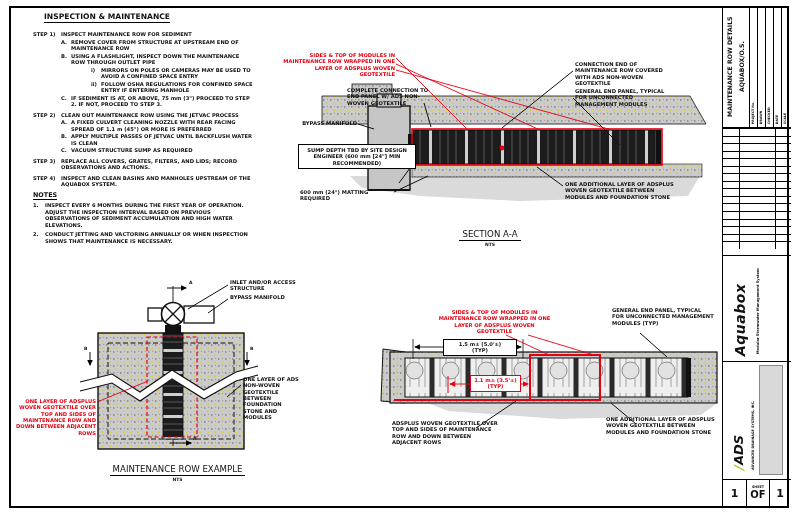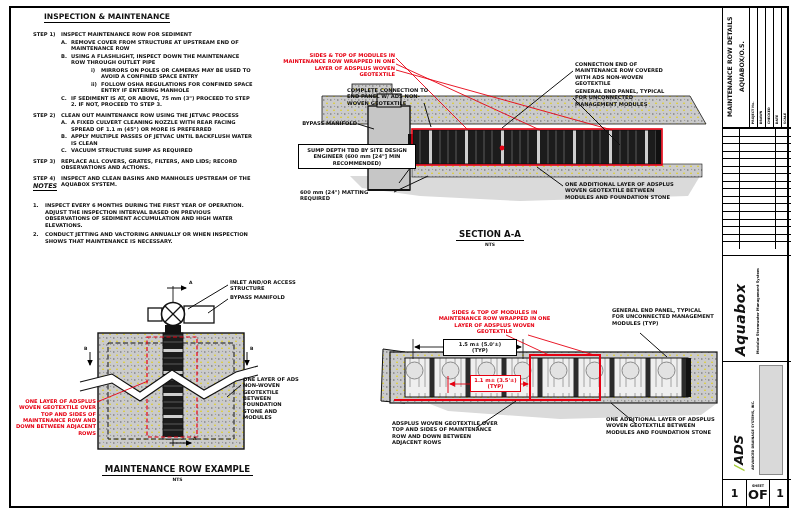--- a/index.html
+++ b/index.html
@@ -21,21 +21,21 @@
   .step{display:flex;font-size:5.2px;font-weight:bold;line-height:1.25;margin-top:1px;}
   .step .slabel{flex:0 0 28px;}
   .step .stext{flex:1;}
   .ind0{margin-top:4px;}
   .ind1{margin-left:28px;}.ind1 .slabel{flex:0 0 10px;}
   .ind2{margin-left:58px;}.ind2 .slabel{flex:0 0 10px;}
   .notes{position:absolute;z-index:2;width:222px;}
   .note{display:flex;font-size:5.2px;font-weight:bold;line-height:1.25;margin-top:3px;}
   .note .nlabel{flex:0 0 12px;}
   .figtitle-wrap{position:absolute;z-index:2;text-align:center;}
-  .figtitle{display:inline-block;font-size:8.6px;font-weight:bold;border-bottom:1.7px solid #000;padding:0 3px 1px;}
+  .figtitle{display:inline-block;font-size:8.6px;font-weight:normal;border-bottom:1.7px solid #000;padding:0 3px 1px;}
   .nts{font-size:4.5px;font-weight:bold;margin-top:1px;}
   
   .tb{position:absolute;left:722px;top:6px;width:69px;height:502px;border-left:1.8px solid #000;
       box-sizing:border-box;z-index:4;background:#fff;}
   .tb-box{position:absolute;left:0;width:100%;box-sizing:border-box;border-bottom:1.4px solid #000;}
   .vtext{writing-mode:vertical-rl;transform:rotate(180deg);}
   .tb-title{position:absolute;top:0;height:100%;display:flex;align-items:center;justify-content:center;
             font-weight:bold;font-size:6.2px;text-align:center;}
   .tb-fields{position:absolute;left:26px;top:0;right:2px;height:100%;display:flex;}
   .tb-field{flex:1;border-left:0.8px solid #000;position:relative;}
@@ -49,21 +49,21 @@
   .logo{position:absolute;left:8px;top:8px;height:100px;font-size:13px;font-weight:800;font-style:italic;
         display:flex;align-items:center;}
   .logo .slash{color:#a6ce39;}
   .company{position:absolute;left:28px;top:8px;height:100px;font-size:3.3px;font-weight:bold;}
   .tb-gray{position:absolute;left:36px;top:3px;width:22px;height:108px;background:#d9d9d9;border:0.6px solid #8a8a8a;}
   .sheetnum{display:grid;grid-template-columns:23px 23px 21px;height:100%;}
   .sheetnum>div{border-left:1px solid #000;display:flex;flex-direction:column;align-items:center;justify-content:center;}
   .sheetnum>div:first-child{border-left:none;}
   .num{font-size:11px;font-weight:bold;line-height:1;}
   .of-top{font-size:3.4px;font-weight:bold;line-height:1;}
-  .of-bottom{font-size:13px;font-weight:bold;line-height:1;}
+  .of-bottom{font-size:10px;font-weight:bold;line-height:1;}
 </style>
 </head>
 <body>
 
 <div class="sheet">
   <div class="frame"></div>
 
   <svg class="lw" width="800" height="518" viewBox="0 0 800 518">
     <defs>
       <pattern id="stone" width="7" height="7" patternUnits="userSpaceOnUse">
@@ -248,21 +248,21 @@
         <span class="slabel">STEP 3)</span>
         <span class="stext">REPLACE ALL COVERS, GRATES, FILTERS, AND LIDS; RECORD OBSERVATIONS AND ACTIONS.</span>
       </div>
 
       <div class="step ind0">
         <span class="slabel">STEP 4)</span>
         <span class="stext">INSPECT AND CLEAN BASINS AND MANHOLES UPSTREAM OF THE AQUABOX SYSTEM.</span>
       </div>
     </div>
 
-  <div class="subheading" style="left:33px;top:182px;font-style:italic;">
+  <div class="subheading" style="left:33px;top:191px;">
     <span>NOTES</span>
   </div>
   <div class="notes" style="left:33px;top:199px;">
 
       <div class="note">
         <span class="nlabel">1.</span>
         <span class="ntext">INSPECT EVERY 6 MONTHS DURING THE FIRST YEAR OF OPERATION. ADJUST THE INSPECTION INTERVAL BASED ON PREVIOUS OBSERVATIONS OF SEDIMENT ACCUMULATION AND HIGH WATER ELEVATIONS.</span>
       </div>
 
       <div class="note">

